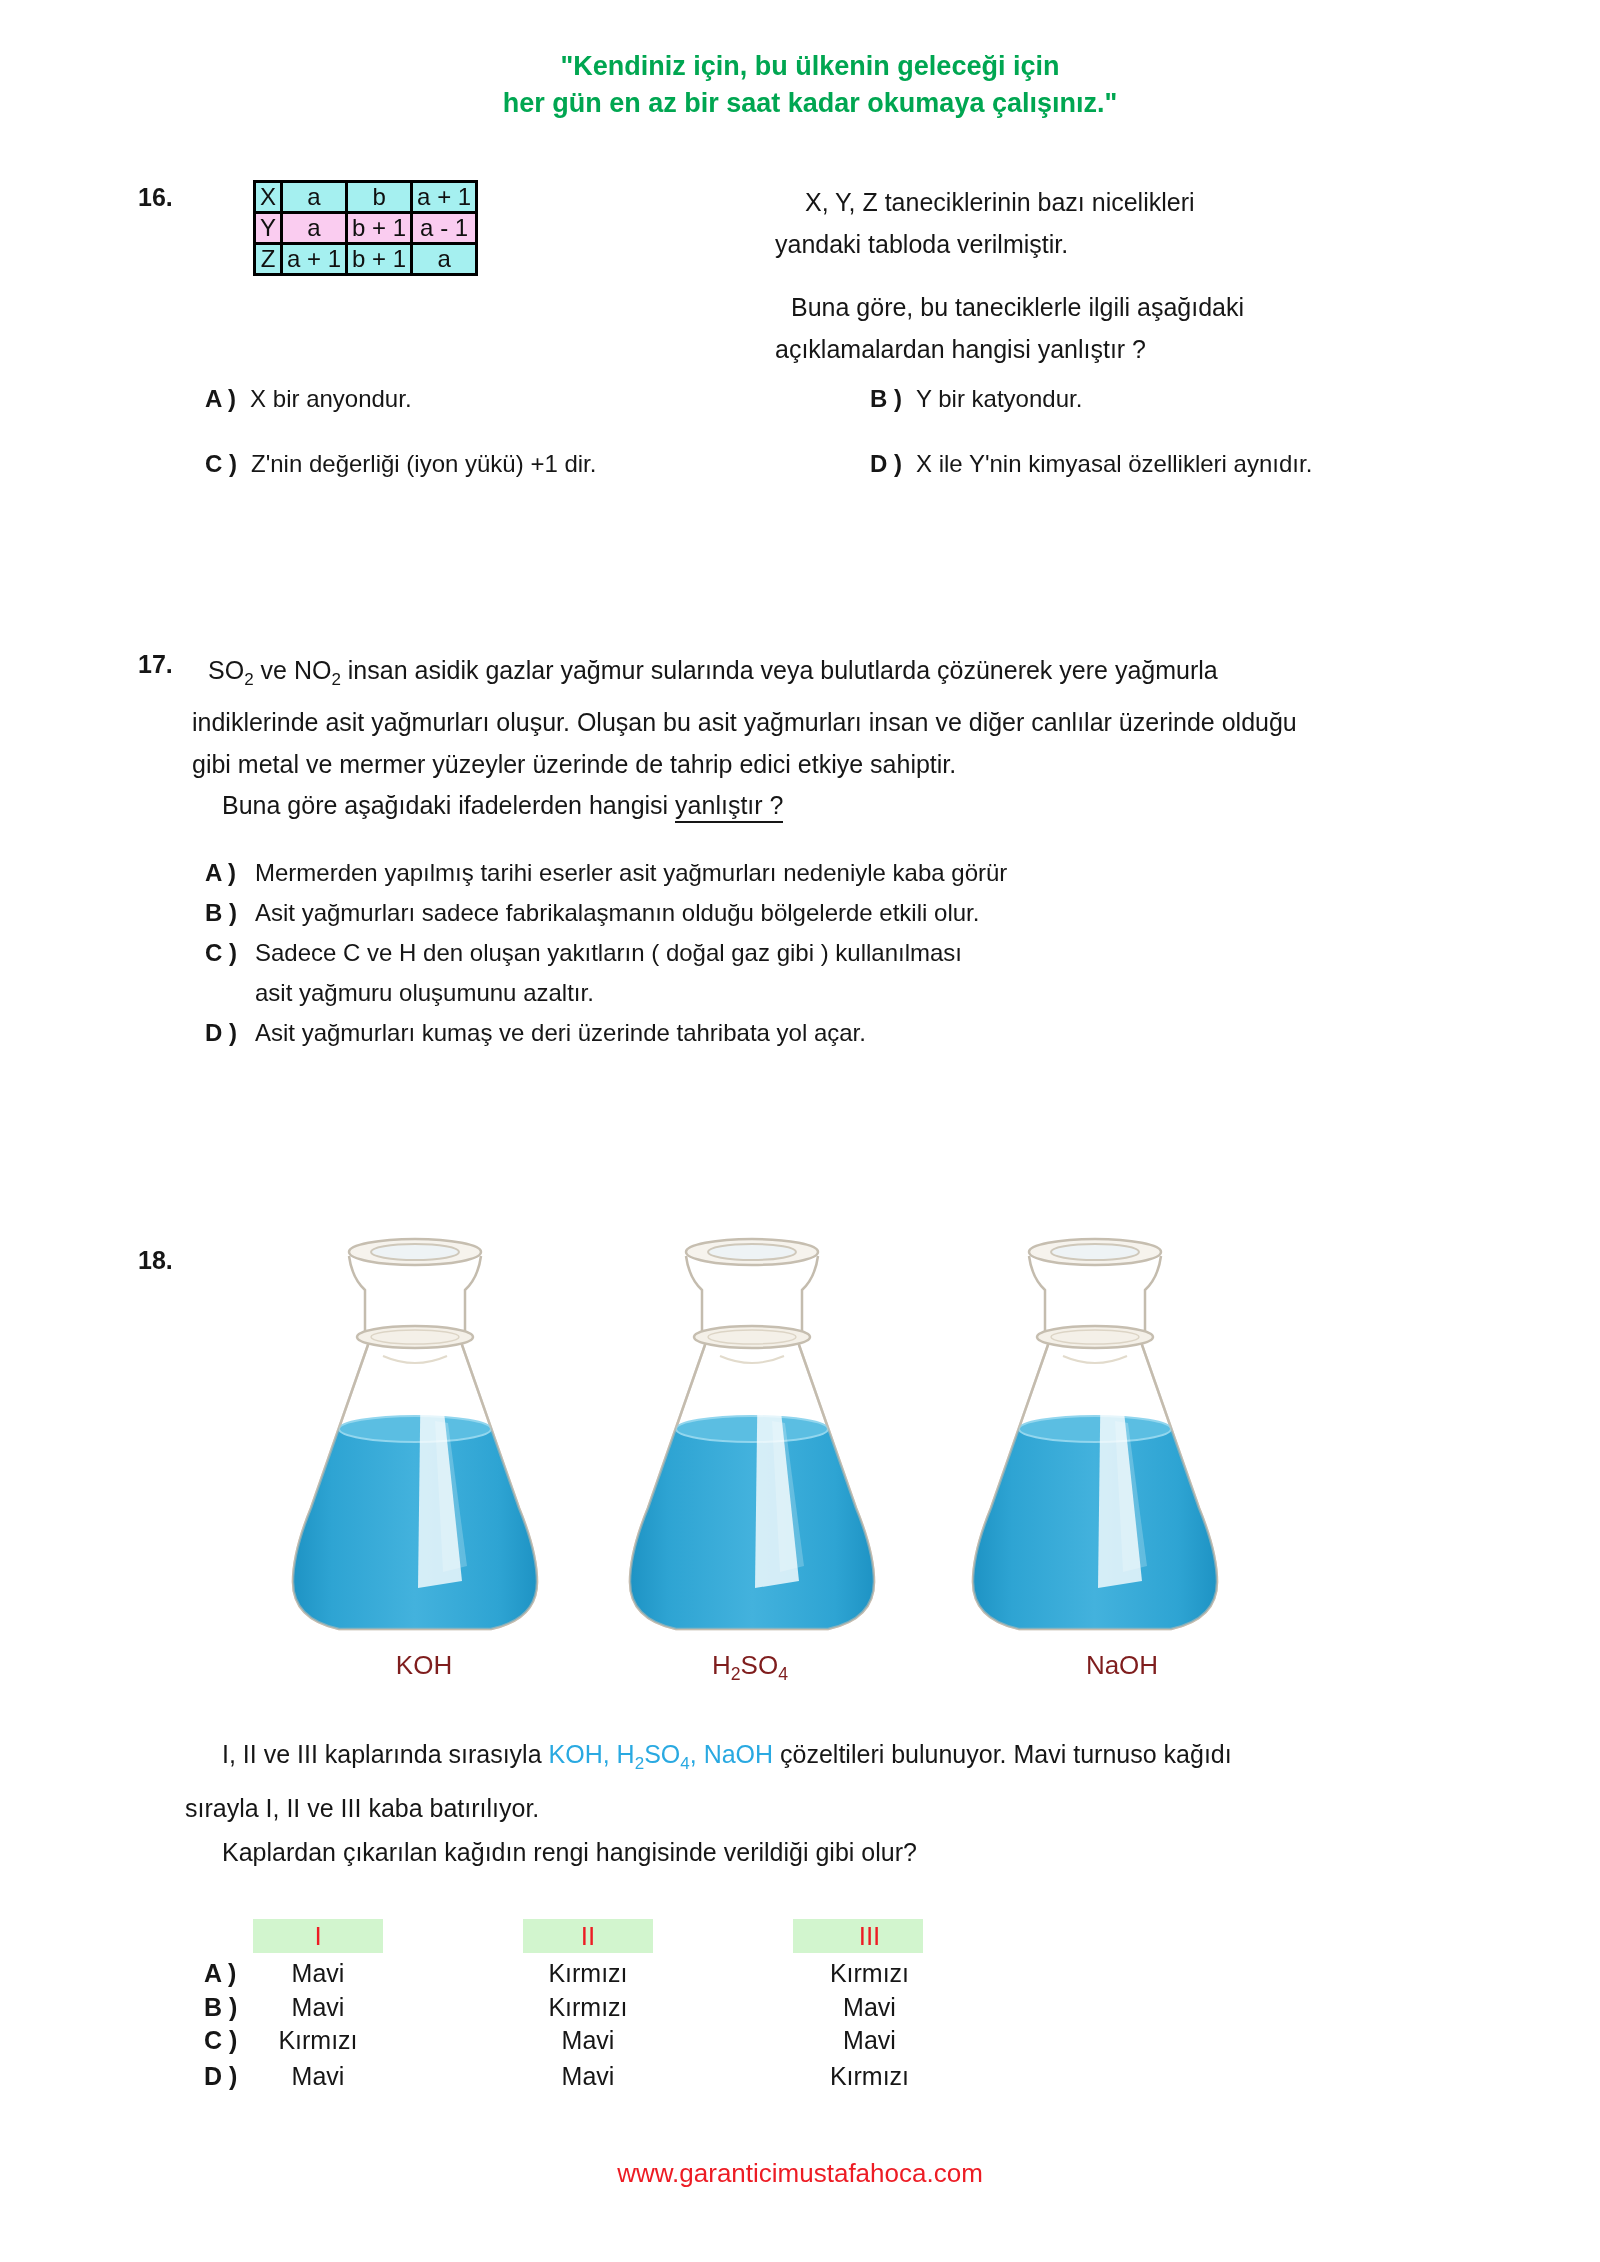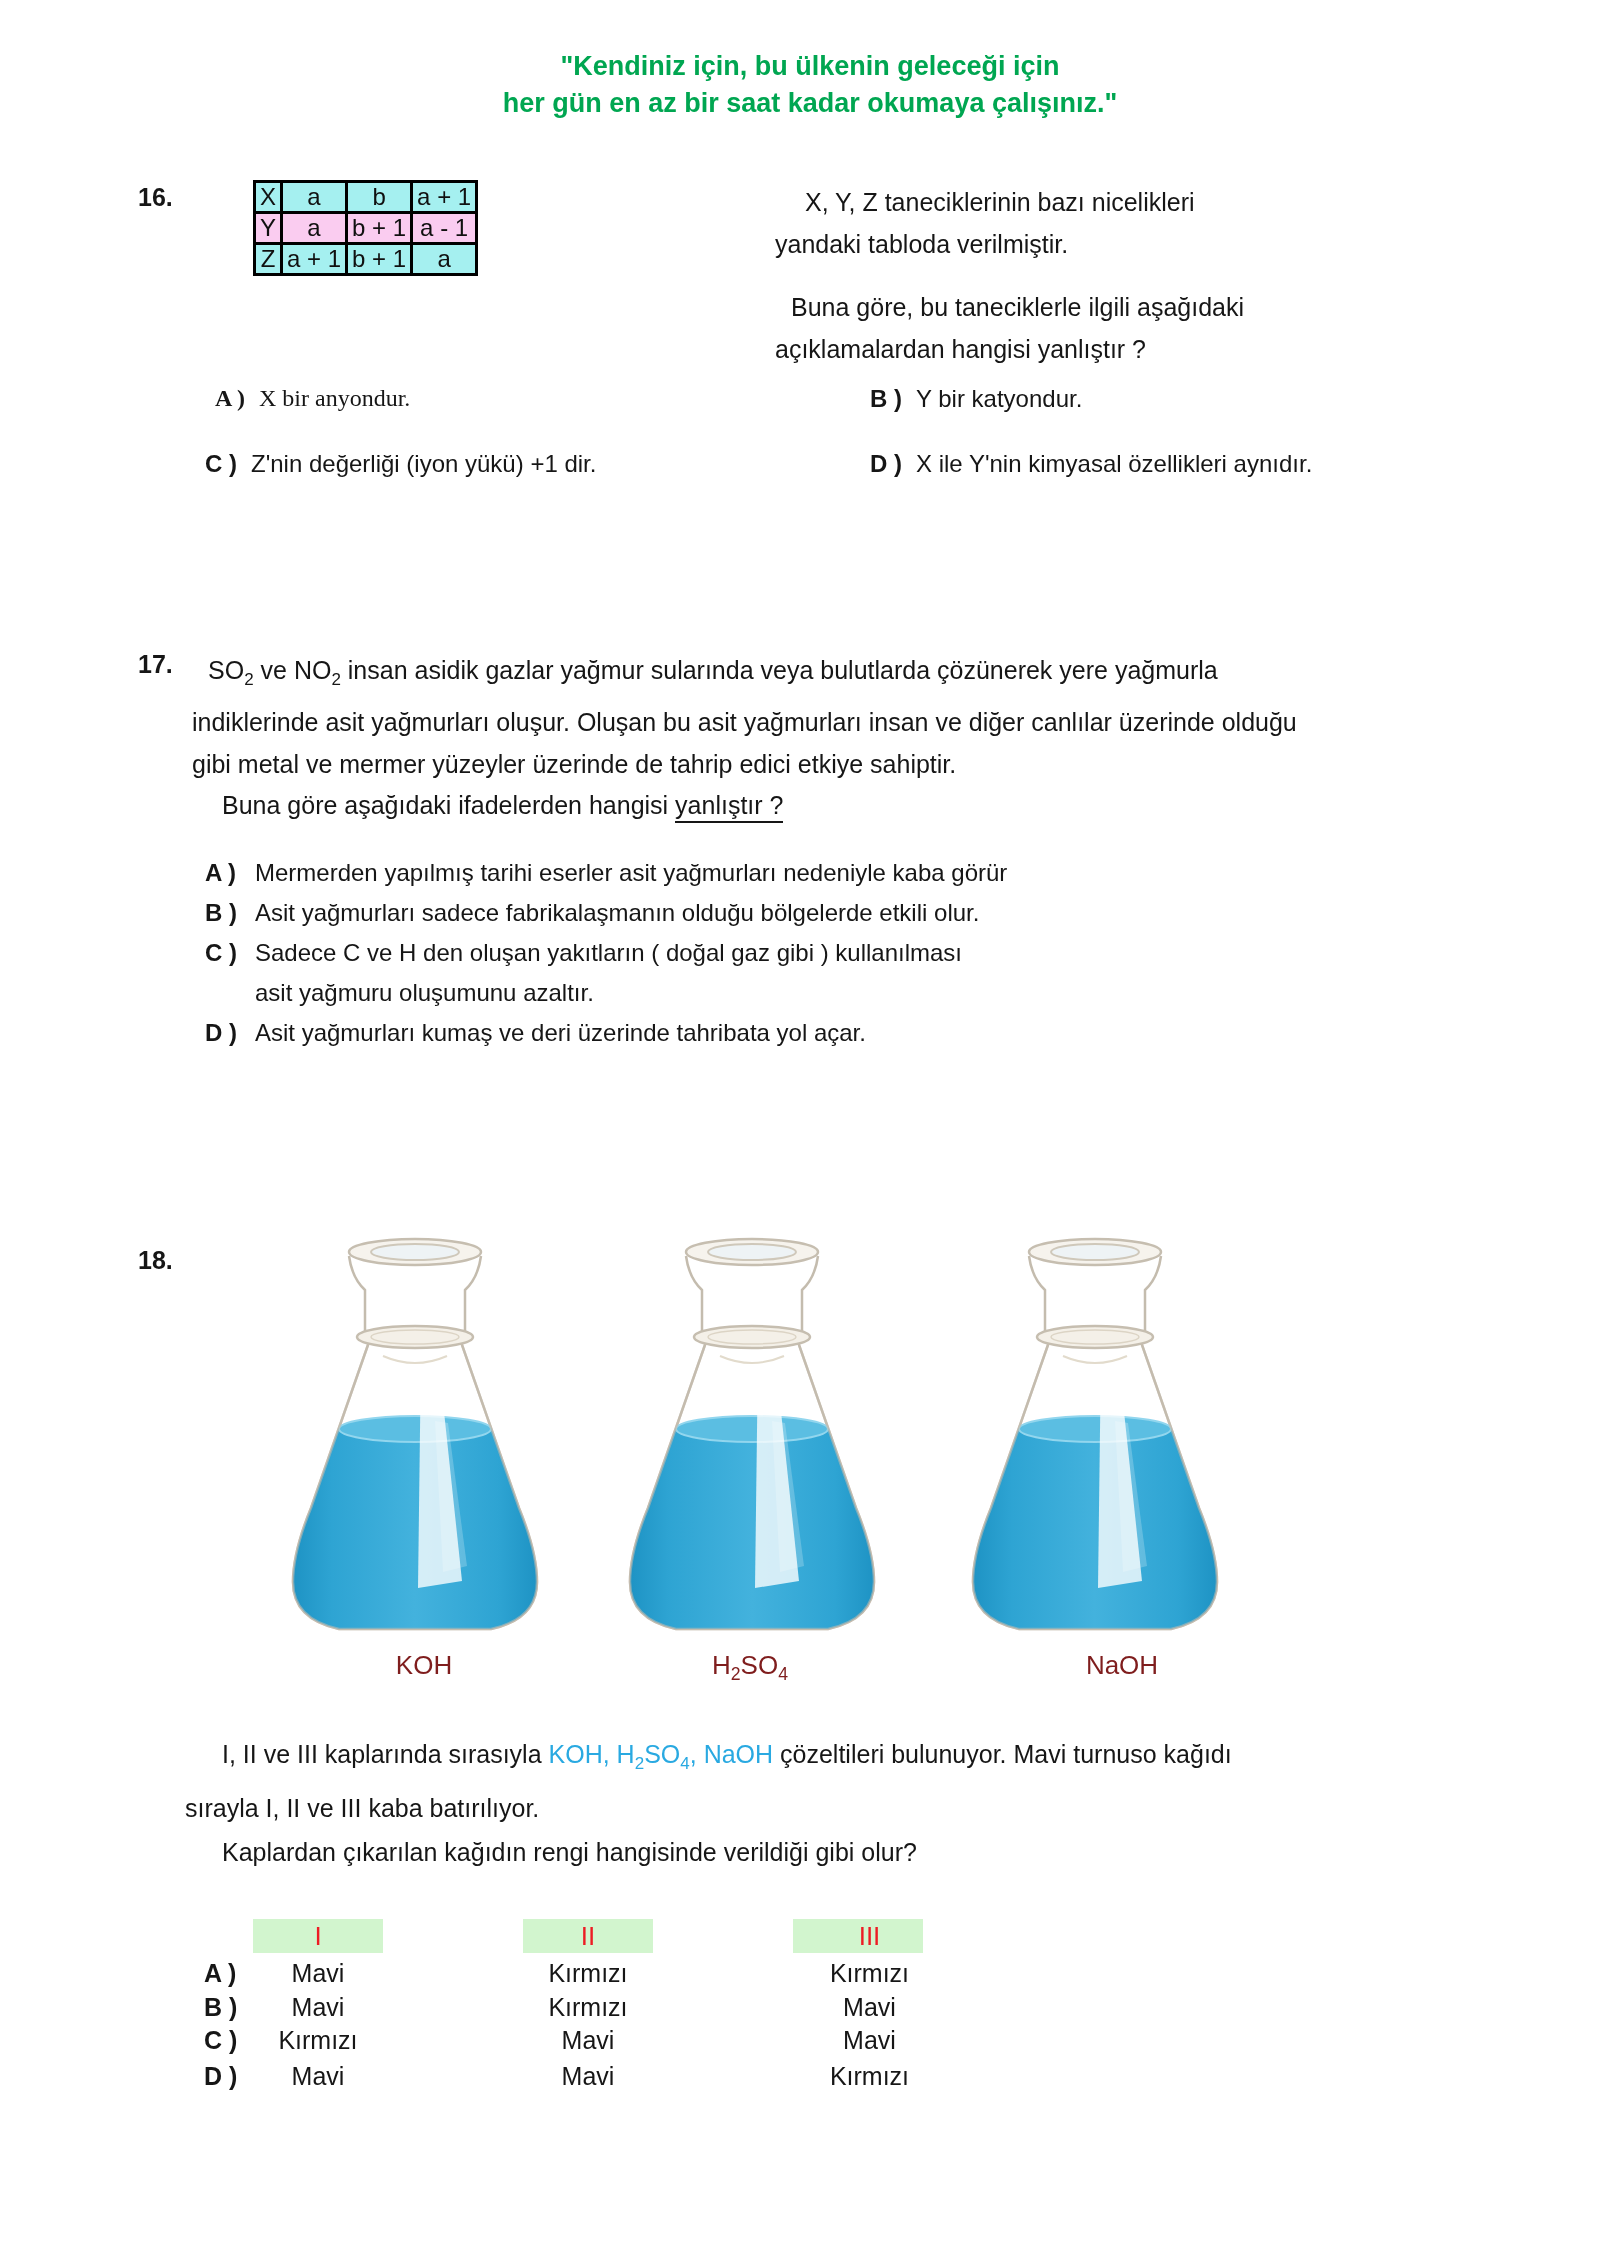--- a/index.html
+++ b/index.html
@@ -136,21 +136,21 @@
   </tbody>
     </table>
 
   <div class="abs bodytext side16">
     <div class="ind30">X, Y, Z taneciklerinin bazı nicelikleri</div>
     <div>yandaki tabloda verilmiştir.</div>
     <div class="ind16 gap21">Buna göre, bu taneciklerle ilgili aşağıdaki</div>
     <div>açıklamalardan hangisi yanlıştır ?</div>
   </div>
 
-  <div class="abs opt" style="left:215px; top:385px;font-family:Liberation Serif, serif;">
+  <div class="abs opt" style="left:205px; top:385px;">
     <b>A )</b><span class="txt">X bir anyondur.</span>
   </div>
   <div class="abs opt" style="left:870px; top:385px;">
     <b>B )</b><span class="txt">Y bir katyondur.</span>
   </div>
   <div class="abs opt" style="left:205px; top:450px;">
     <b>C )</b><span class="txt">Z'nin değerliği (iyon yükü) +1 dir.</span>
   </div>
   <div class="abs opt" style="left:870px; top:450px;">
     <b>D )</b><span class="txt">X ile Y'nin kimyasal özellikleri aynıdır.</span>
@@ -223,14 +223,15 @@
     <span class="v">Mavi</span>
     <span class="v">Mavi</span>
   </div>
   <div class="ansrow" style="top:2059px;">
     <span class="lt">D )</span>
     <span class="v">Mavi</span>
     <span class="v">Mavi</span>
     <span class="v">Kırmızı</span>
   </div>
 
+  <div class="abs footer">www.garanticimustafahoca.com</div>
 
 </div>
 
 </body></html>

